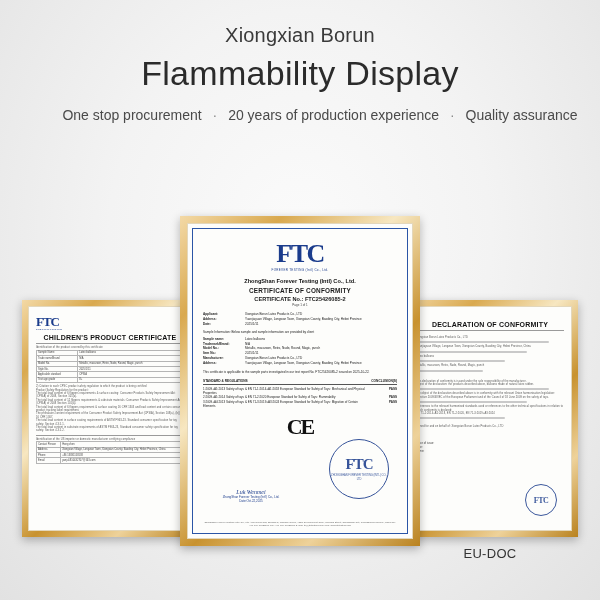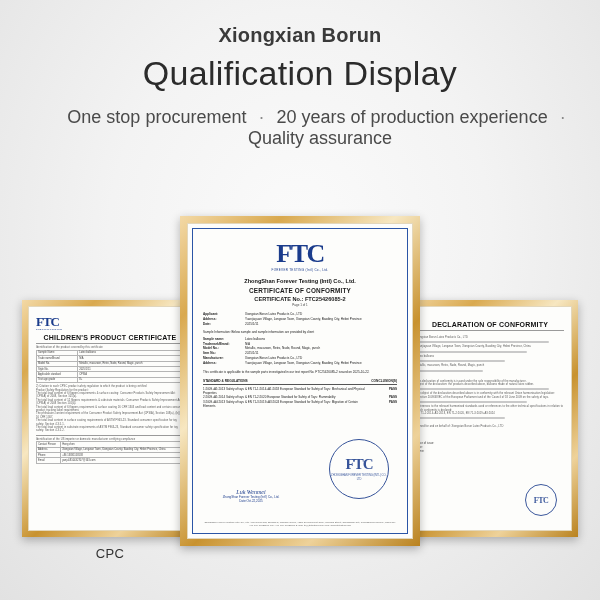--- a/index.html
+++ b/index.html
@@ -25,32 +25,32 @@
     position: absolute;
     top: 24px;
     left: 0;
     width: 600px;
     text-align: center;
   }
   .brand {
     font-size: 20px;
     color: #3a3a3a;
     letter-spacing: 0.2px;
-    font-weight: 700;
+    font-weight: 400;
   }
   .title {
     font-size: 34px;
     color: #2b2b2b;
     margin-top: 7px;
     font-weight: 400;
     letter-spacing: 0.3px;
   }
   .subtitle {
     margin-top: 14px;
-    font-size: 18px;
+    font-size: 14px;
     color: #4a4a4a;
     padding-left: 40px;
   }
   .subtitle .sep {
     color: #8a8a8a;
     padding: 0 7px;
   }
   
   .cert {
     position: absolute;
@@ -321,21 +321,21 @@
   }
   .row-flex { display: flex; justify-content: space-between; align-items: flex-end; }
 </style>
 </head>
 <body>
 
 <div class="page">
 
   <div class="header">
     <div class="brand">Xiongxian Borun</div>
-    <div class="title">Qualification Display</div>
+    <div class="title">Flammability Display</div>
     <div class="subtitle">
       <span>One stop procurement</span>
       <span class="sep">·</span>
       <span>20 years of production experience</span>
       <span class="sep">·</span>
       <span>Quality assurance</span>
     </div>
   </div>
 
   <div class="cert cert-left">
@@ -403,21 +403,20 @@
             </tr>
             <tr>
               <td>Email</td>
               <td>yanju1810432707@163.com</td>
             </tr>
           </tbody>
             </table>
         </div>
       </div>
     </div>
-    <div class="caption">CPC</div>
   </div>
 
   <div class="cert cert-right">
     <div class="frame small">
       <div class="frame-inner">
         <div class="doc">
           <div class="doc-title" style="margin-top:8px;">DECLARATION OF CONFORMITY</div>
           <div class="rule"></div>
           <div class="microtext" style="margin-top:5px;">Xiongxian Borun Latex Products Co., LTD</div>
           <div class="line w90"></div>
@@ -441,20 +440,21 @@
             <div>
               <div class="sig-line">Place of issue:</div>
               <div class="sig-line">Date:</div>
               <div class="sig-line">Name:</div>
             </div>
           </div>
           <div class="small-stamp" style="right:14px; bottom:14px; position:absolute;">FTC</div>
         </div>
       </div>
     </div>
+    <div class="caption">EU-DOC</div>
   </div>
 
   <div class="cert cert-center">
     <div class="frame">
       <div class="frame-inner">
         <div class="cdoc">
 
           <div class="cdoc-logo">
             <div class="big">FTC</div>
             <div class="slogan">FOREVER TESTING (Intl) Co., Ltd.</div>
@@ -524,20 +524,21 @@
             <div class="std-row">
               <div class="std">2:2009+A1:2014 Safety of toys &amp; EN 71-2:2020 European Standard for Safety of Toys: Flammability</div>
               <div class="res">PASS</div>
             </div>
             <div class="std-row">
               <div class="std">3:2009+A4:2013 Safety of toys &amp; EN 71-3:2019+A3:2024 European Standard for Safety of Toys: Migration of Certain Elements</div>
               <div class="res">PASS</div>
             </div>
           </div>
 
+          <div class="cdoc-ce">CE</div>
 
           <div class="sig-block">
             <div class="sig-name">Luk Wenmei</div>
             <div>ZhongShan Forever Testing (Int'l) Co., Ltd.</div>
             <div>Date:Oct.22,2025</div>
           </div>
 
           <div class="stamp">
             <div class="s-big">FTC</div>
             <div class="s-small">ZHONGSHAN FOREVER TESTING (INTL) CO., LTD</div>

